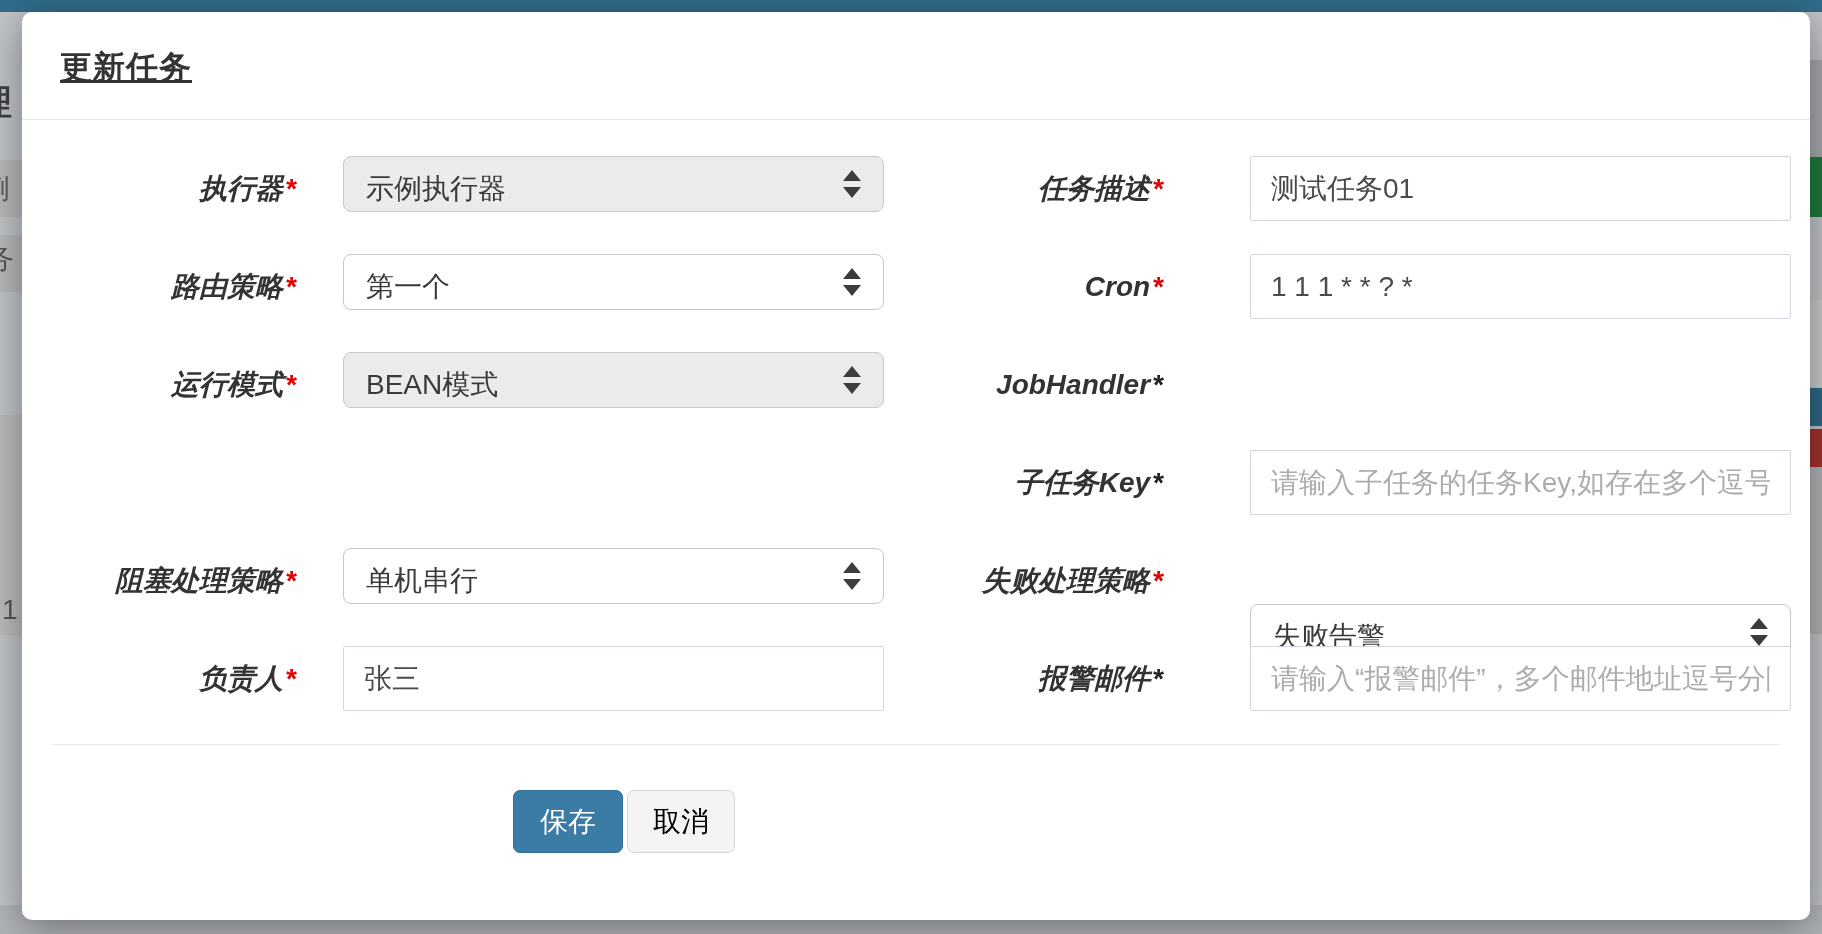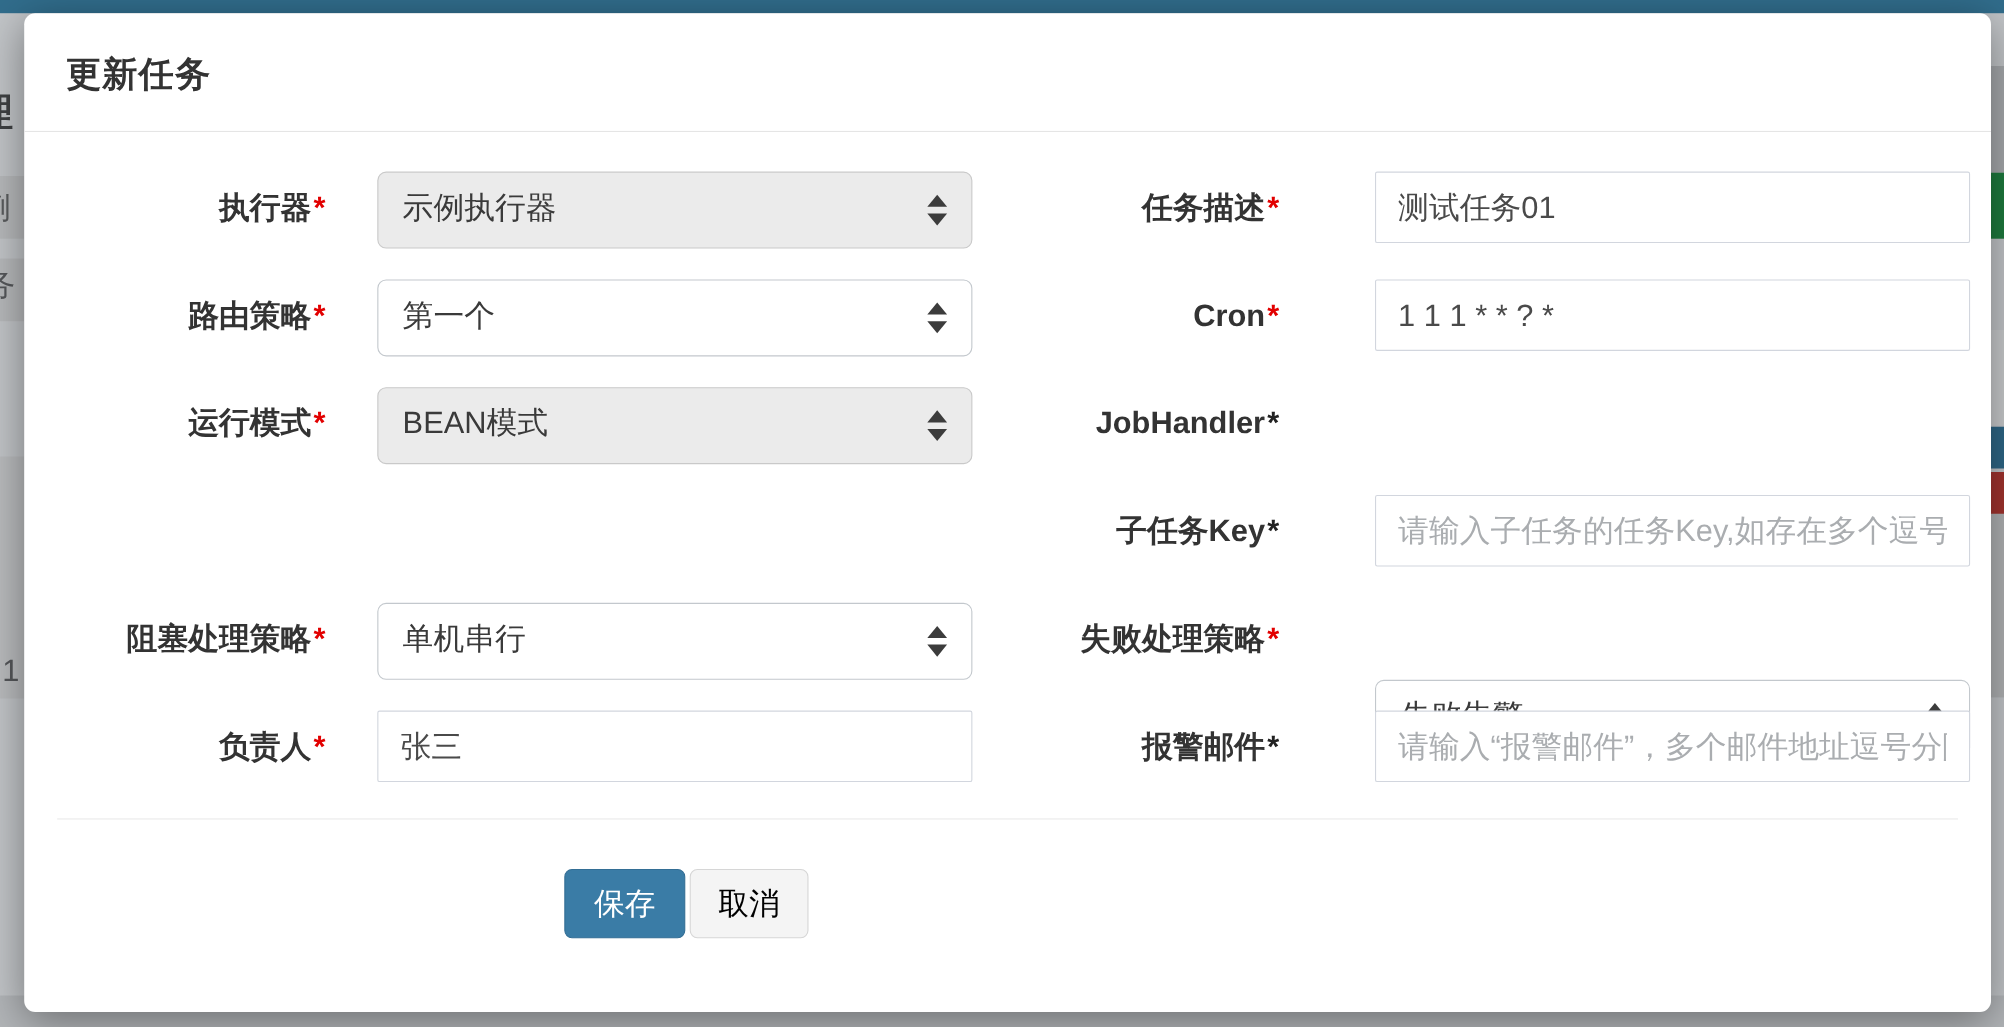--- a/index.html
+++ b/index.html
@@ -13,33 +13,33 @@
   .bg-left .band{position:absolute;left:0;width:22px;background:#b7b9bb;}
   .bg-char{position:absolute;color:#4a4c4e;white-space:nowrap;}
   .bg-right{position:absolute;right:0;top:12px;width:22px;height:908px;overflow:hidden;}
   .bg-right .band{position:absolute;right:0;width:22px;}
   .bg-btn{position:absolute;right:-8px;width:30px;border-radius:8px;}
 
   
   .modal{position:absolute;left:22px;top:12px;width:1788px;height:908px;background:#fff;
          border-radius:10px;box-shadow:0 8px 40px rgba(0,0,0,.4);}
   .modal-header{height:108px;border-bottom:1px solid #e5e5e5;box-sizing:border-box;}
-  .modal-title{padding:34px 0 0 38px;font-size:32px;font-weight:600;color:#333;letter-spacing:1px;}
+  .modal-title{padding:34px 0 0 38px;font-size:32px;font-weight:600;color:#333;letter-spacing:1px;text-decoration:underline;}
 
   .modal-body{position:relative;padding-top:36px;}
   .frow{position:relative;height:65px;margin-bottom:33px;}
   .lbl{position:absolute;top:0;height:65px;line-height:65px;text-align:right;
        font-size:28px;font-weight:700;color:#333;white-space:nowrap;}
-  .lbl-l{left:0;width:274px;}
-  .lbl-r{left:700px;width:441px;}
+  .lbl-l{left:0;width:274px;font-style:italic;}
+  .lbl-r{left:700px;width:441px;font-style:italic;}
   .star{font-weight:700;margin-left:2px;}
   .star[data-color="red"]{color:#e20000;}
   .star[data-color="black"]{color:#222;}
 
-  .ctl{position:absolute;top:0;width:541px;height:70px;box-sizing:border-box;}
+  .ctl{position:absolute;top:0;width:541px;height:56px;box-sizing:border-box;}
   .ctl-l{left:321px;}
   .ctl-r{left:1228px;}
 
   .sel{border:1px solid #c3c8cd;border-radius:8px;background:#fff;cursor:pointer;position:relative;}
   .sel[data-disabled="true"]{background:#ebebeb;border-color:#c9c9c9;}
   .sel-text{display:block;padding-left:22px;line-height:63px;font-size:28px;color:#3a3a3a;
             white-space:nowrap;overflow:hidden;}
   .arrows{position:absolute;right:22px;top:50%;transform:translateY(-50%);
           display:flex;flex-direction:column;align-items:center;gap:6px;}
   .tri-up{width:0;height:0;border-left:9px solid transparent;border-right:9px solid transparent;

